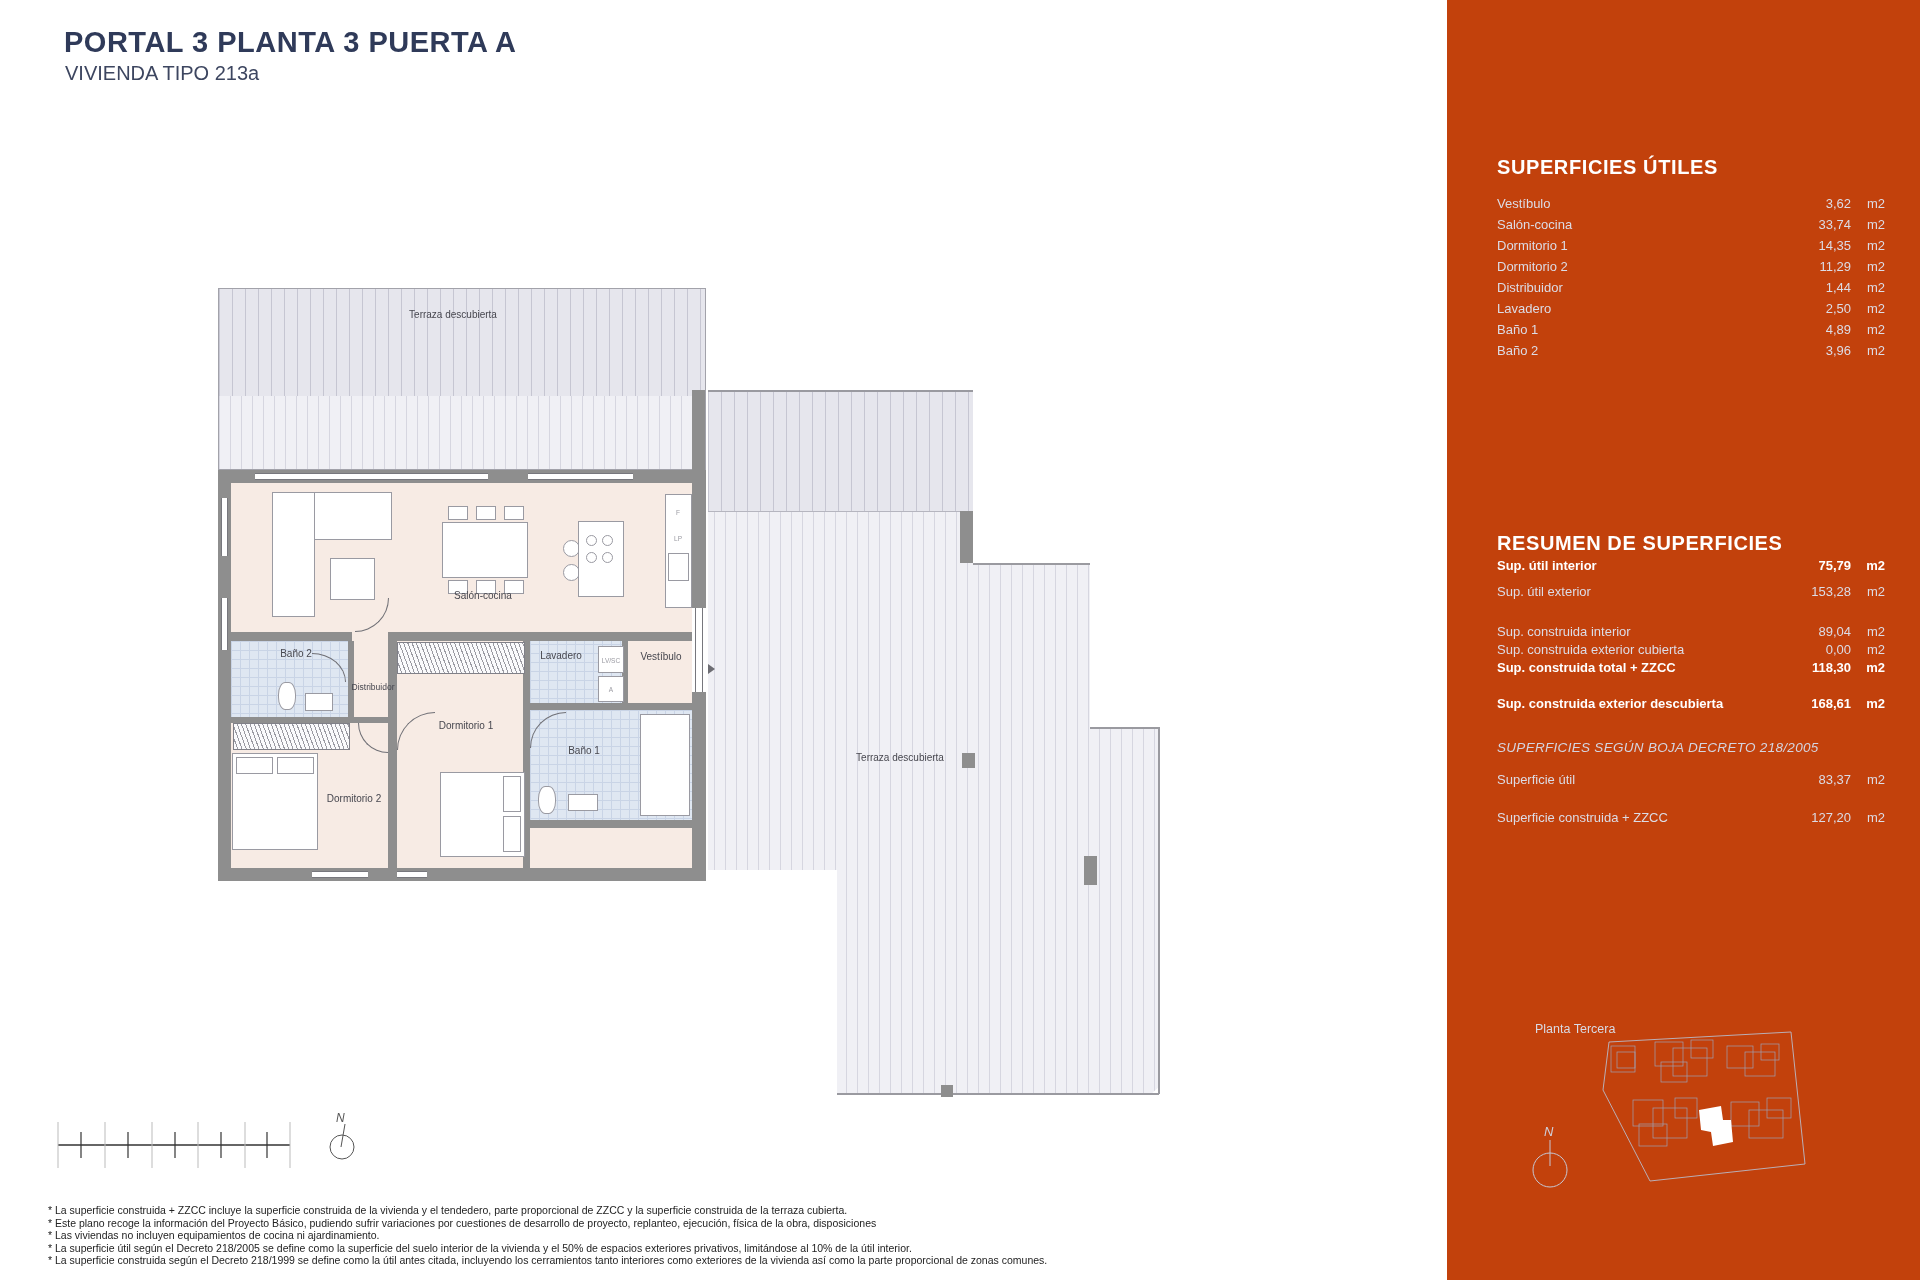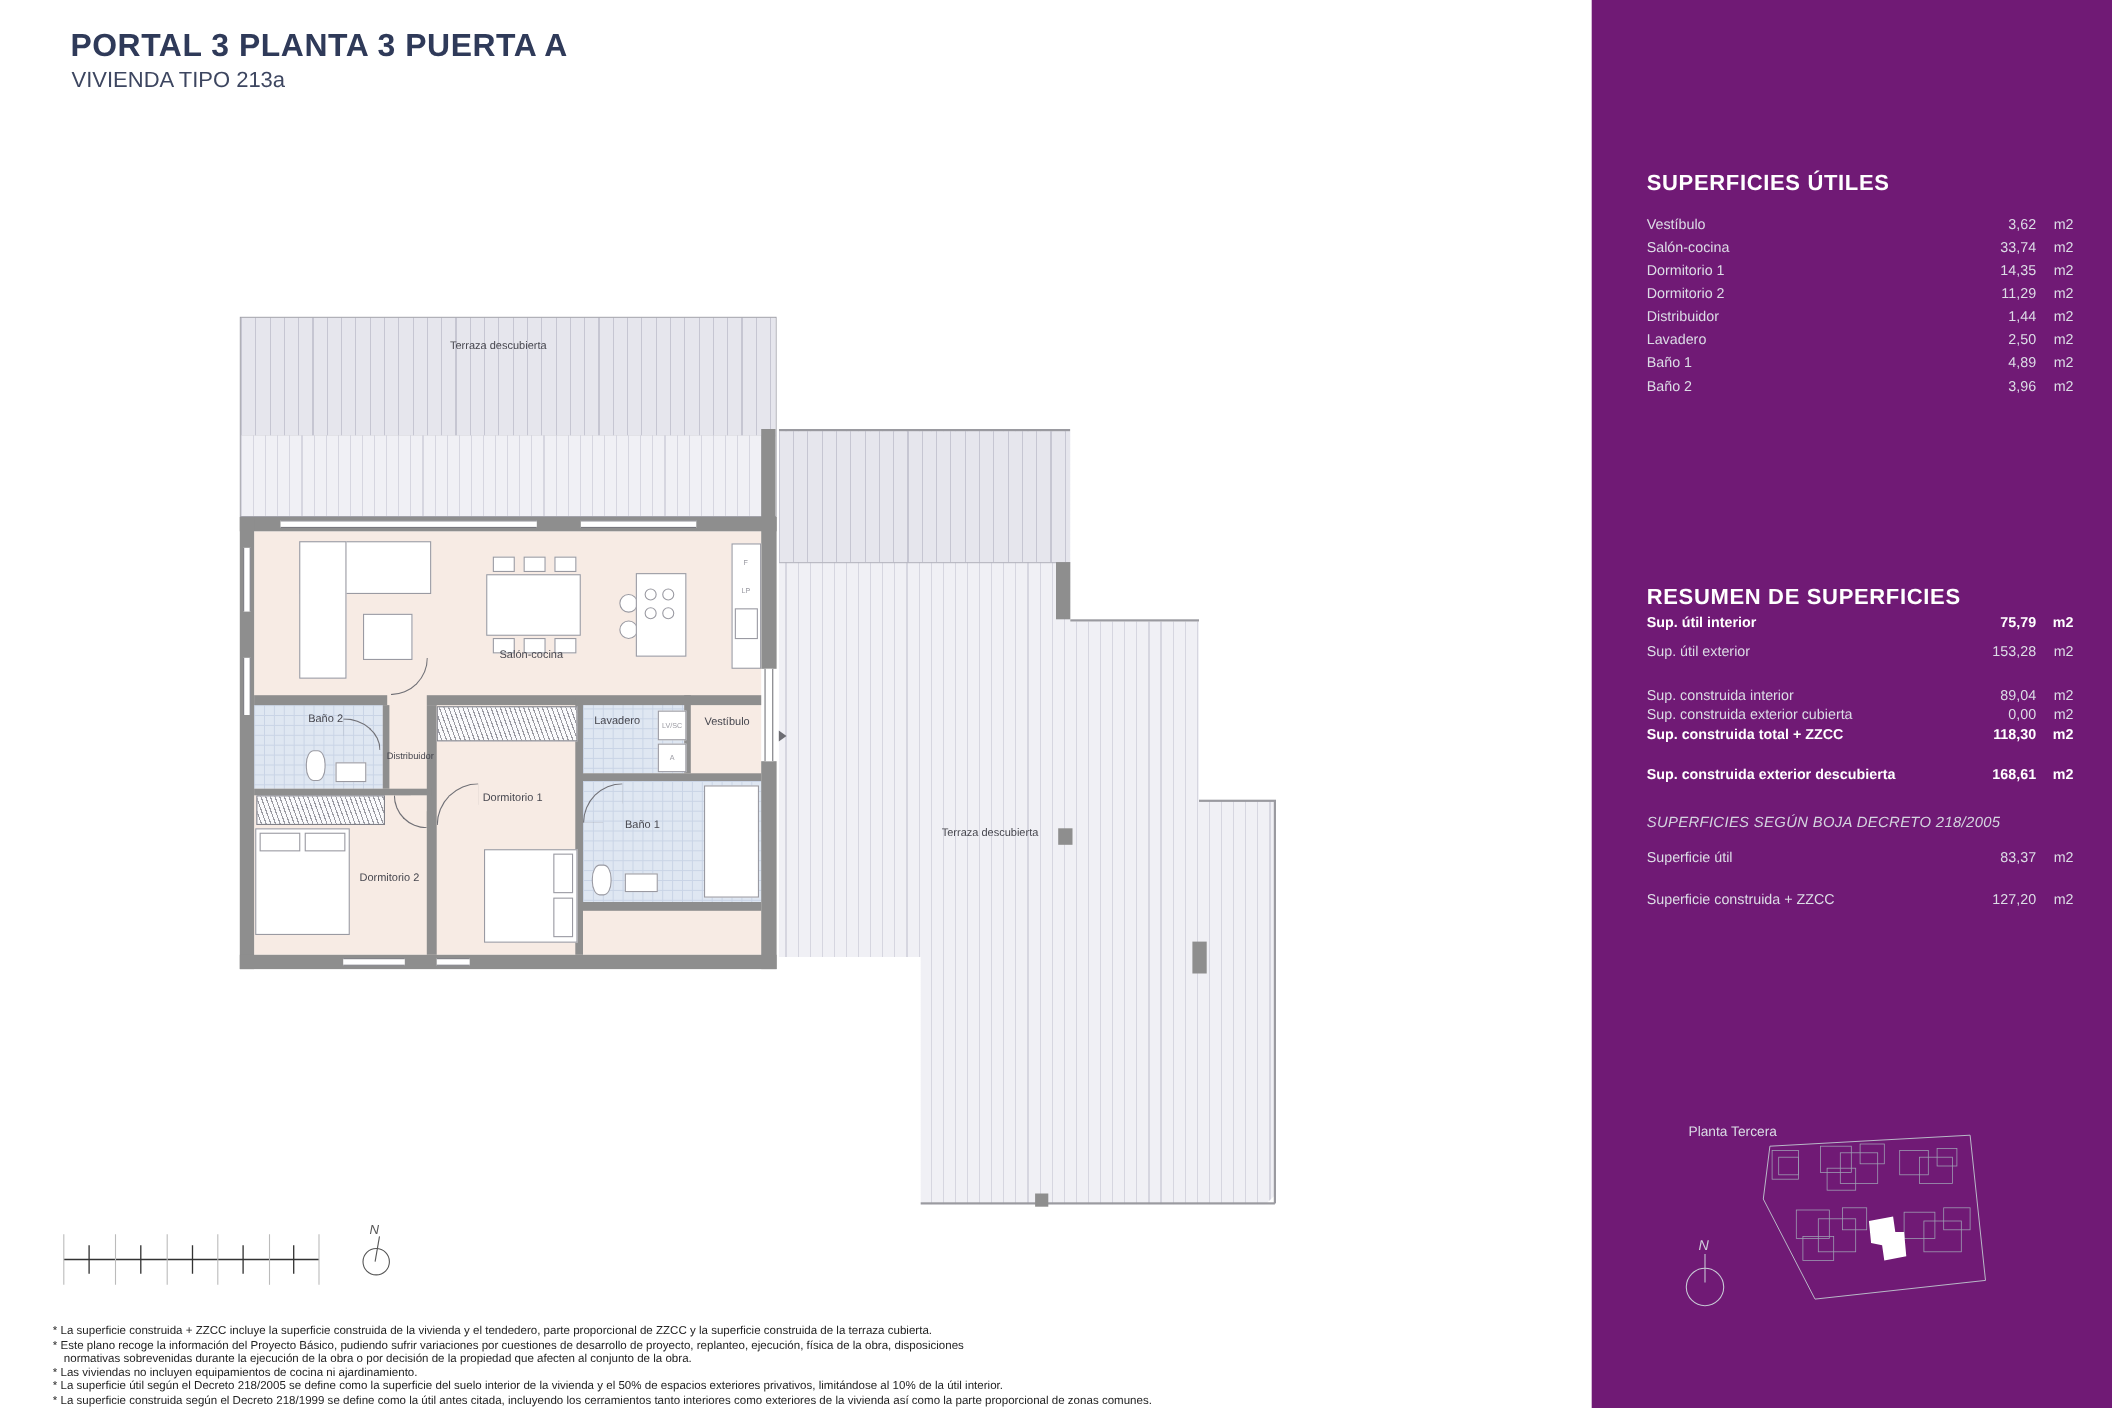--- a/index.html
+++ b/index.html
@@ -5,21 +5,21 @@
   html,body{margin:0;padding:0;}
   body{
     width:1920px;height:1280px;position:relative;overflow:hidden;
     background:#ffffff;font-family:"Liberation Sans",sans-serif;
   }
   .abs{position:absolute;}
   
   .title{left:64px;top:26px;font-size:29px;font-weight:bold;color:#2f3a59;letter-spacing:.5px;white-space:nowrap;}
   .subtitle{left:65px;top:62px;font-size:20px;color:#3d4660;white-space:nowrap;}
   
-  .sidebar{left:1447px;top:0;width:473px;height:1280px;background:#701a75;color:#e4e4ec;}
+  .sidebar{left:1447px;top:0;width:473px;height:1280px;background:#c2410c;color:#e4e4ec;}
   .sb-h{position:absolute;left:50px;font-size:20px;font-weight:bold;letter-spacing:.6px;color:#ffffff;white-space:nowrap;}
   .sb-row{position:absolute;left:50px;width:388px;height:18px;font-size:13px;display:flex;color:#dcdce6;}
   .sb-row .lbl{flex:1;text-align:left;}
   .sb-row .val{width:60px;text-align:right;}
   .sb-row .unit{width:34px;text-align:right;}
   .sb-row.bold{font-weight:bold;color:#ffffff;}
   .sb-italic{position:absolute;left:50px;font-size:13.5px;font-style:italic;color:#d4d4e0;letter-spacing:.3px;white-space:nowrap;}
   .planta-lbl{position:absolute;left:88px;font-size:12.5px;color:#d9dae4;white-space:nowrap;}
   
   .wall{background:#8e8e8e;}
@@ -306,17 +306,16 @@
   <svg class="abs" style="left:73px;top:1118px;" width="70" height="75" viewBox="0 0 70 75">
     <text x="24" y="18" font-size="13" font-style="italic" fill="#cfd0dc">N</text>
     <line x1="30" y1="22" x2="30" y2="48" stroke="#c6c7d4" stroke-width="1"></line>
     <circle cx="30" cy="52" r="17" fill="none" stroke="#c6c7d4" stroke-width="1"></circle>
   </svg>
 </div>
 
 <div class="abs fnote" style="top:1204px;">
   <div>* La superficie construida + ZZCC incluye la superficie construida de la vivienda y el tendedero, parte proporcional de ZZCC y la superficie construida de la terraza cubierta.</div>
   <div>* Este plano recoge la información del Proyecto Básico, pudiendo sufrir variaciones por cuestiones de desarrollo de proyecto, replanteo, ejecución, física de la obra, disposiciones</div>
-  <div class="cont">normativas sobrevenidas durante la ejecución de la obra o por decisión de la propiedad que afecten al conjunto de la obra.</div>
   <div>* Las viviendas no incluyen equipamientos de cocina ni ajardinamiento.</div>
   <div>* La superficie útil según el Decreto 218/2005 se define como la superficie del suelo interior de la vivienda y el 50% de espacios exteriores privativos, limitándose al 10% de la útil interior.</div>
   <div>* La superficie construida según el Decreto 218/1999 se define como la útil antes citada, incluyendo los cerramientos tanto interiores como exteriores de la vivienda así como la parte proporcional de zonas comunes.</div>
 </div>
 
 </body></html>

